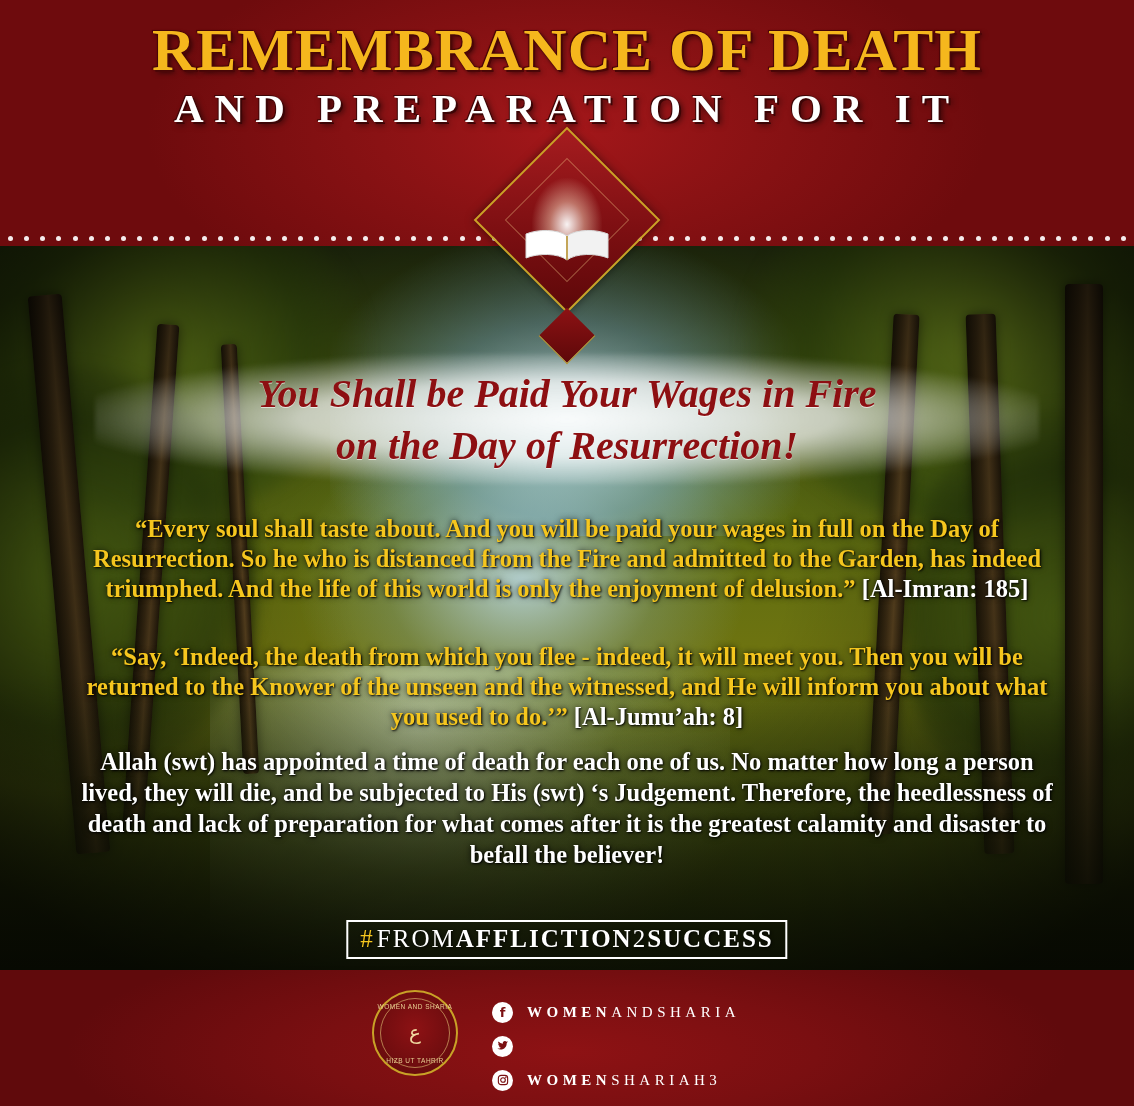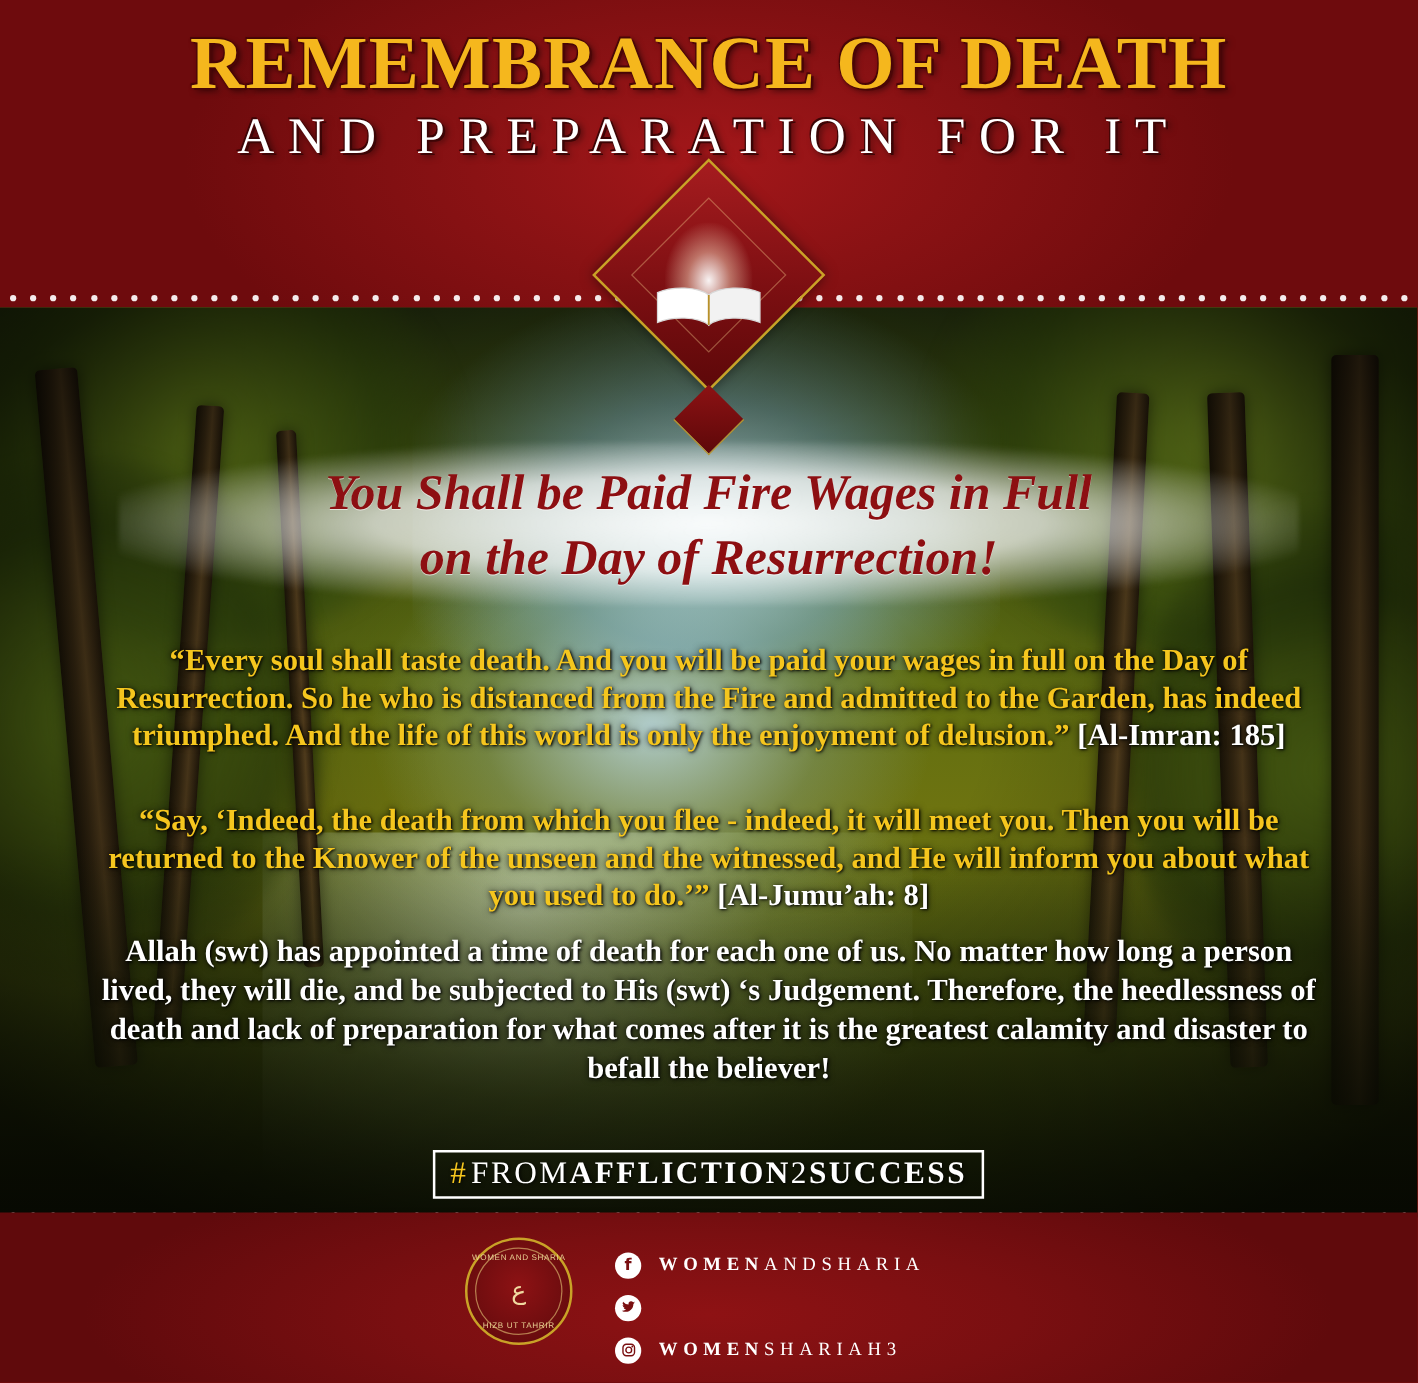--- a/index.html
+++ b/index.html
@@ -41,21 +41,21 @@
       2px 2px 0 #4d0708,
       -1px -1px 0 #4d0708,
       3px 3px 5px rgba(0,0,0,.55);
     white-space: nowrap;
   }
   .title-sub {
     position: absolute;
     top: 84px; left: 0; width: 1134px;
     text-align: center;
     font-family: "Liberation Serif", serif;
-    font-weight: normal;
+    font-weight: bold;
     font-size: 41px;
     letter-spacing: 11px;
     color: #ffffff;
     text-shadow:
       2px 2px 0 #3d0506,
       -1px -1px 0 #3d0506,
       3px 3px 6px rgba(0,0,0,.6);
     white-space: nowrap;
   }
 
@@ -449,26 +449,26 @@
     <div class="trunk" style="left:880px;width:26px;height:520px;bottom:140px;transform:rotate(3deg);"></div>
     <div class="trunk" style="left:975px;width:30px;height:540px;bottom:120px;transform:rotate(-2deg);"></div>
     <div class="trunk" style="left:1065px;width:38px;height:600px;bottom:90px;"></div>
 
     <div class="ground"></div>
     <div class="vign"></div>
 
     <div class="content">
       <div class="headline-glow"></div>
       <div class="headline">
-        <div>You Shall be Paid Fire Wages in Full</div>
+        <div>You Shall be Paid Your Wages in Fire</div>
         <div>on the Day of Resurrection!</div>
       </div>
 
       <div class="q q1">
-        <span>“Every soul shall taste death. And you will be paid your wages in full on the Day of Resurrection. So he who is distanced from the Fire and admitted to the Garden, has indeed triumphed. And the life of this world is only the enjoyment of delusion.” </span><span class="ref">[Al-Imran: 185]</span>
+        <span>“Every soul shall taste about. And you will be paid your wages in full on the Day of Resurrection. So he who is distanced from the Fire and admitted to the Garden, has indeed triumphed. And the life of this world is only the enjoyment of delusion.” </span><span class="ref">[Al-Imran: 185]</span>
       </div>
 
       <div class="q q2">
         <span>“Say, ‘Indeed, the death from which you flee - indeed, it will meet you. Then you will be returned to the Knower of the unseen and the witnessed, and He will inform you about what you used to do.’” </span><span class="ref">[Al-Jumu’ah: 8]</span>
       </div>
 
       <div class="para">Allah (swt) has appointed a time of death for each one of us. No matter how long a person lived, they will die, and be subjected to His (swt) ‘s Judgement. Therefore, the heedlessness of death and lack of preparation for what comes after it is the greatest calamity and disaster to befall the believer!</div>
 
       <div class="hashtag">
         <span class="hash">#</span><span class="thin">FROM</span><b>AFFLICTION</b><span class="thin">2</span><b>SUCCESS</b>

